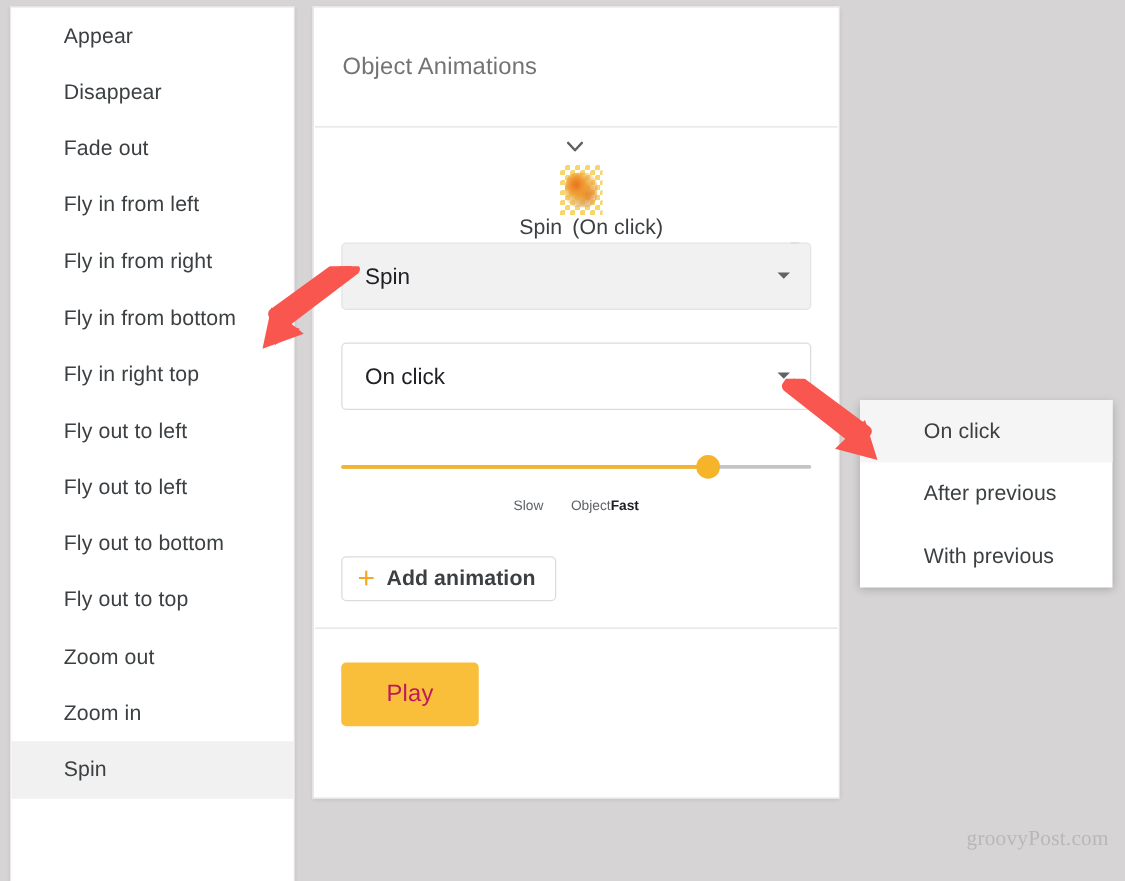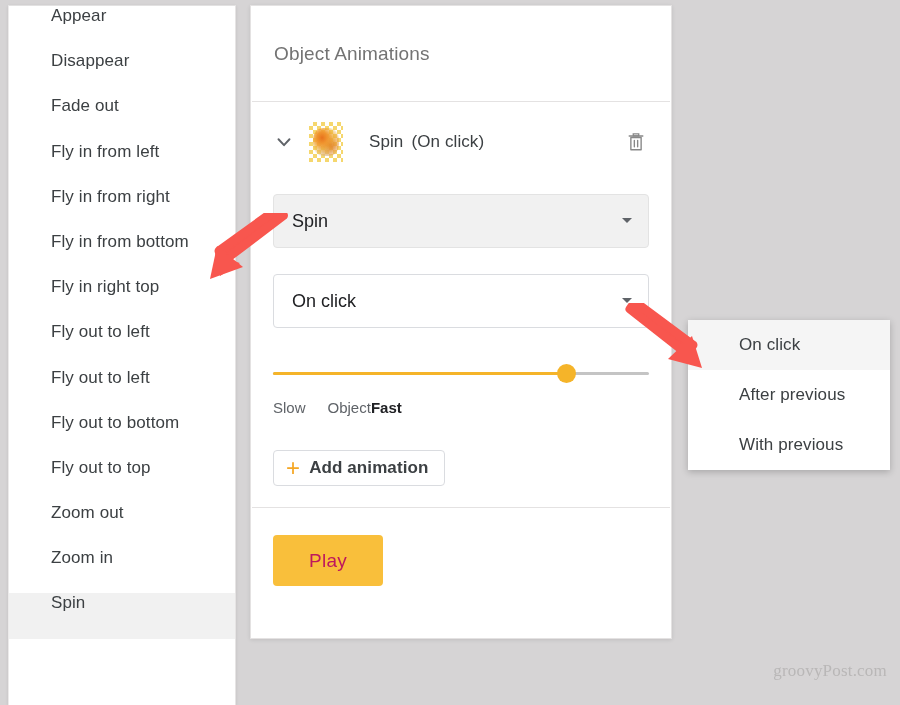--- a/index.html
+++ b/index.html
@@ -28,20 +28,21 @@
     border-top: 1px solid #e2e1e1;
     border-left: 1px solid #eceaea;
     border-right: 1px solid #e6e4e4;
     box-shadow: 0 1px 3px rgba(0,0,0,0.10);
     overflow: hidden;
   }
 
   .menu-item {
     height: 45.2px;
     display: flex;
+    align-items: center;
     padding-left: 42px;
     font-size: 17px;
     color: #3c4043;
     letter-spacing: 0.1px;
     white-space: nowrap;
     cursor: default;
   }
 
   .menu-item.selected {
     background: #f1f1f1;
@@ -74,20 +75,21 @@
     background: #e4e2e2;
     margin: 0 1px;
   }
 
   
   .animation-row {
     height: 80px;
     display: flex;
     align-items: center;
     padding: 0 20px 0 18px;
+    flex-direction: column;
   }
 
   .chevron-btn {
     width: 30px;
     height: 30px;
     display: flex;
     align-items: center;
     justify-content: center;
     cursor: pointer;
     flex: 0 0 auto;
@@ -183,23 +185,23 @@
     top: 0px;
     width: 19px; height: 19px;
     margin-left: -9.5px;
     border-radius: 50%;
     background: #f5b429;
     cursor: pointer;
   }
 
   .slider-labels {
     display: flex;
-    justify-content: flex-start;
+    justify-content: center;
     margin-top: 17px;
-    font-size: 15px;
+    font-size: 11px;
     color: #5f6368;
   }
   .slider-labels .lab-fast { color: #202124; font-weight: bold; }
   .slider-labels .lab-med { margin-left: 22px; }
 
   
   .add-area {
     padding: 34px 22px 0 22px;
     height: 70px;
   }

